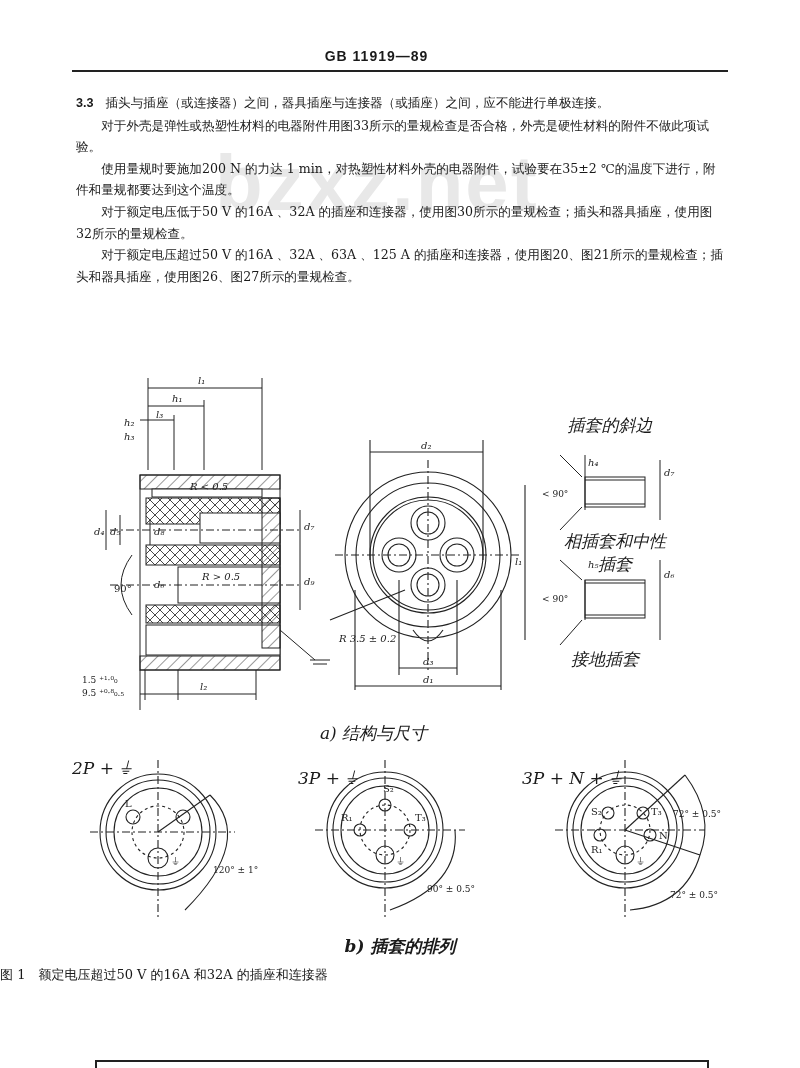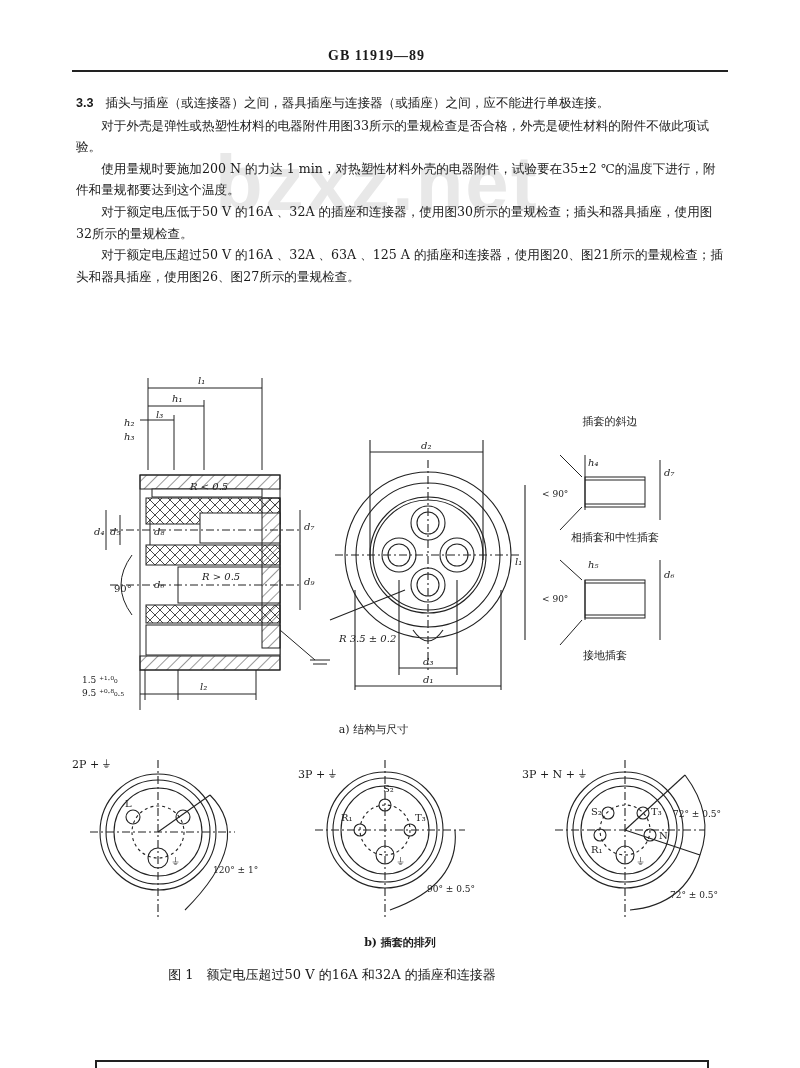--- a/index.html
+++ b/index.html
@@ -1,29 +1,29 @@
 <!DOCTYPE html>
 <html><head>
 <meta charset="utf-8">
 <style>
   html, body { margin:0; padding:0; background:#fff; }
   body { width:800px; height:1068px; position:relative; overflow:hidden;
          font-family:"DejaVu Serif", "Liberation Serif", serif; color:#1a1a1a; }
   .header-title { position:absolute; top:48px; left:0; width:753px; text-align:center;
-         font-family:Liberation Serif, serif; font-weight:bold; font-size:14px; letter-spacing:1px; }
+         font-family:Liberation Sans, sans-serif; font-weight:bold; font-size:14px; letter-spacing:1px; }
   .header-rule { position:absolute; top:70px; left:72px; width:656px; height:2px; background:#222; }
   .watermark { position:absolute; top:138px; left:215px; font-family:"Liberation Sans", sans-serif;
          font-weight:bold; font-size:78px; color:#e8e8e8; letter-spacing:2px; z-index:0; }
   .text-block { position:absolute; left:76px; width:650px; font-size:12.6px; line-height:21.6px; z-index:1; }
   .p { margin:0; }
   .indent { text-indent:2em; }
   .secnum { font-family:"Liberation Sans", sans-serif; font-weight:bold; margin-right:12px; }
   .fig { position:absolute; z-index:1; }
-  .cap { position:absolute; font-size:11px; text-align:center; z-index:1; }
-  .figcap { position:absolute; top:966px; left:0; width:664px; text-align:center; font-size:13px; }
+  .cap { position:absolute; font-size:17px; text-align:center; z-index:1;font-style:italic; }
+  .figcap { position:absolute; top:966px; left:0; width:664px; font-size:13px; }
   .bottom-box { position:absolute; top:1060px; left:95px; width:610px; height:20px; border:2px solid #222; border-bottom:none; }
   svg text { font-family:"DejaVu Serif", serif; }
 </style>
 </head>
 <body>
 
 <div class="header-title">GB 11919—89</div>
 <div class="header-rule"></div>
 <div class="watermark">bzxz.net</div>
 

